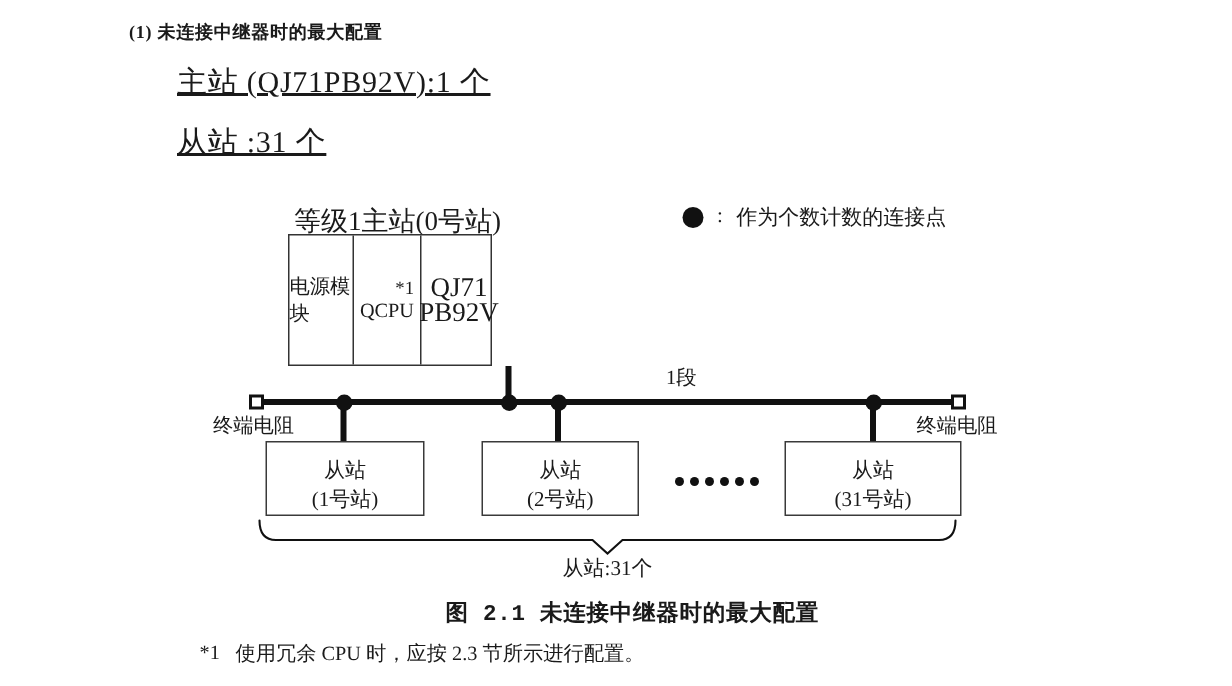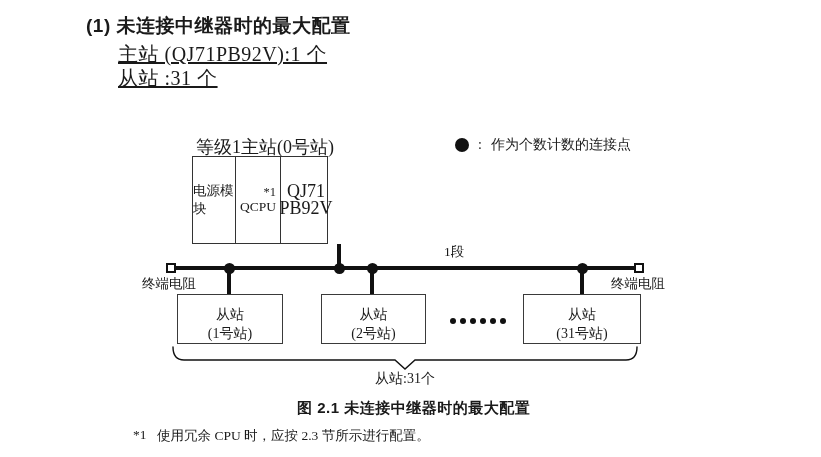--- a/index.html
+++ b/index.html
@@ -7,26 +7,26 @@
   body {
     width:821px; height:457px; position:relative; overflow:hidden;
     font-family:"Liberation Serif","DejaVu Serif",serif;
     color:#1a1a1a;
   }
   .abs { position:absolute; }
 
   
   .heading {
     left:86px; top:13px;
-    font-family:Liberation Sans, sans-serif;
-    font-weight:bold; font-size:19px; letter-spacing:0.5px;
+    font-family:Liberation Serif, serif;
+    font-weight:bold; font-size:12px; letter-spacing:0.5px;
   }
   .intro-line { left:118px; font-size:20px; letter-spacing:0.5px;text-decoration:underline; }
   .intro-master { top:41px; }
-  .intro-slave  { top:65px;text-align:center; }
+  .intro-slave  { top:81px;text-align:center; }
 
   
   .master-label { left:196px; top:135px; font-size:18px; }
 
   .master-box {
     left:192px; top:156px; width:136px; height:88px;
     border:1.5px solid #333; display:flex; background:#fff;
   }
   .master-cell { border-right:1.5px solid #333; display:flex; align-items:center; justify-content:center; font-size:13.5px; }
   .master-cell:last-child { border-right:none; }
@@ -59,21 +59,21 @@
   .slave-31 { left:523px; width:118px; }
 
   .ellipsis { left:450px; top:318px; display:flex; gap:4px; }
   .ellipsis i { width:6px; height:6px; border-radius:50%; background:#111; }
 
   .brace-svg { left:170px; top:344px; }
   .brace-label { left:345px; top:370px; width:120px; text-align:center; font-size:14px; }
 
   .caption {
     left:297px; top:399px;
-    font-family:Liberation Sans, sans-serif;
+    font-family:Liberation Mono, monospace;
     font-weight:bold; font-size:15px; letter-spacing:0.5px;
   }
   .footnote { left:133px; top:427px; display:flex; font-size:13.5px; }
   .footnote .marker { width:24px; }
 </style>
 </head>
 <body>
 
 <div class="abs heading">(1) 未连接中继器时的最大配置</div>
 <div class="abs intro-line intro-master">主站 (QJ71PB92V):1 个</div>

